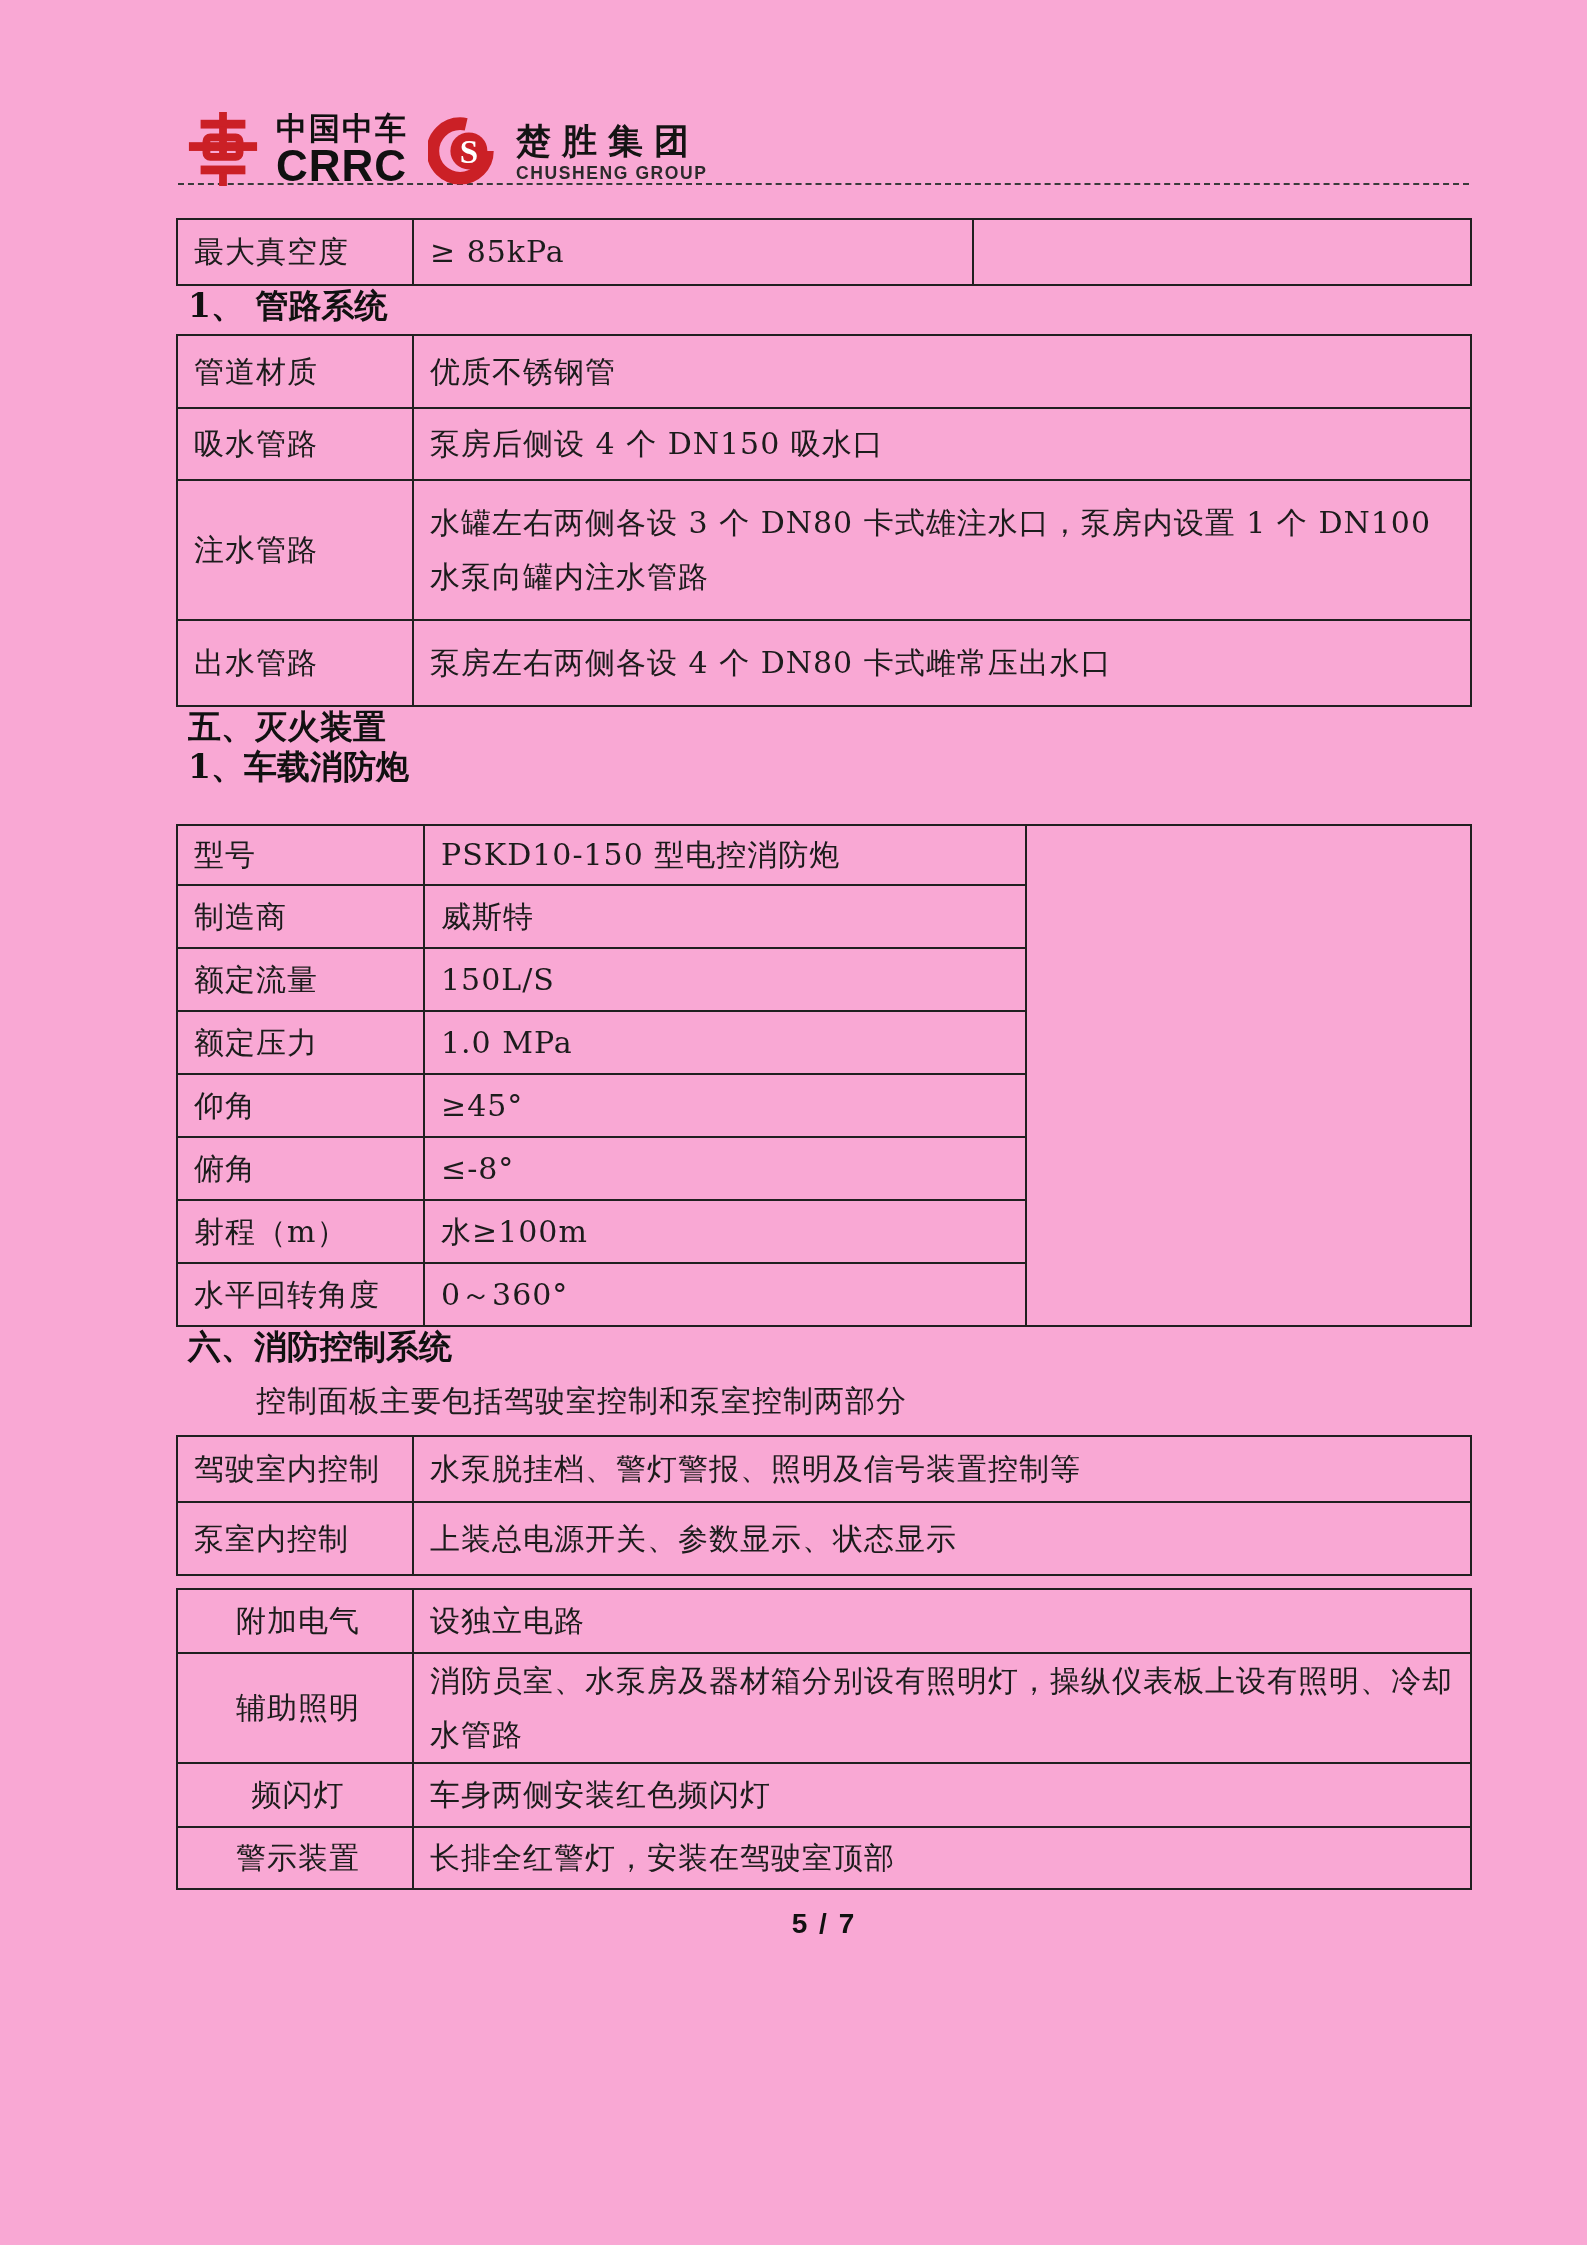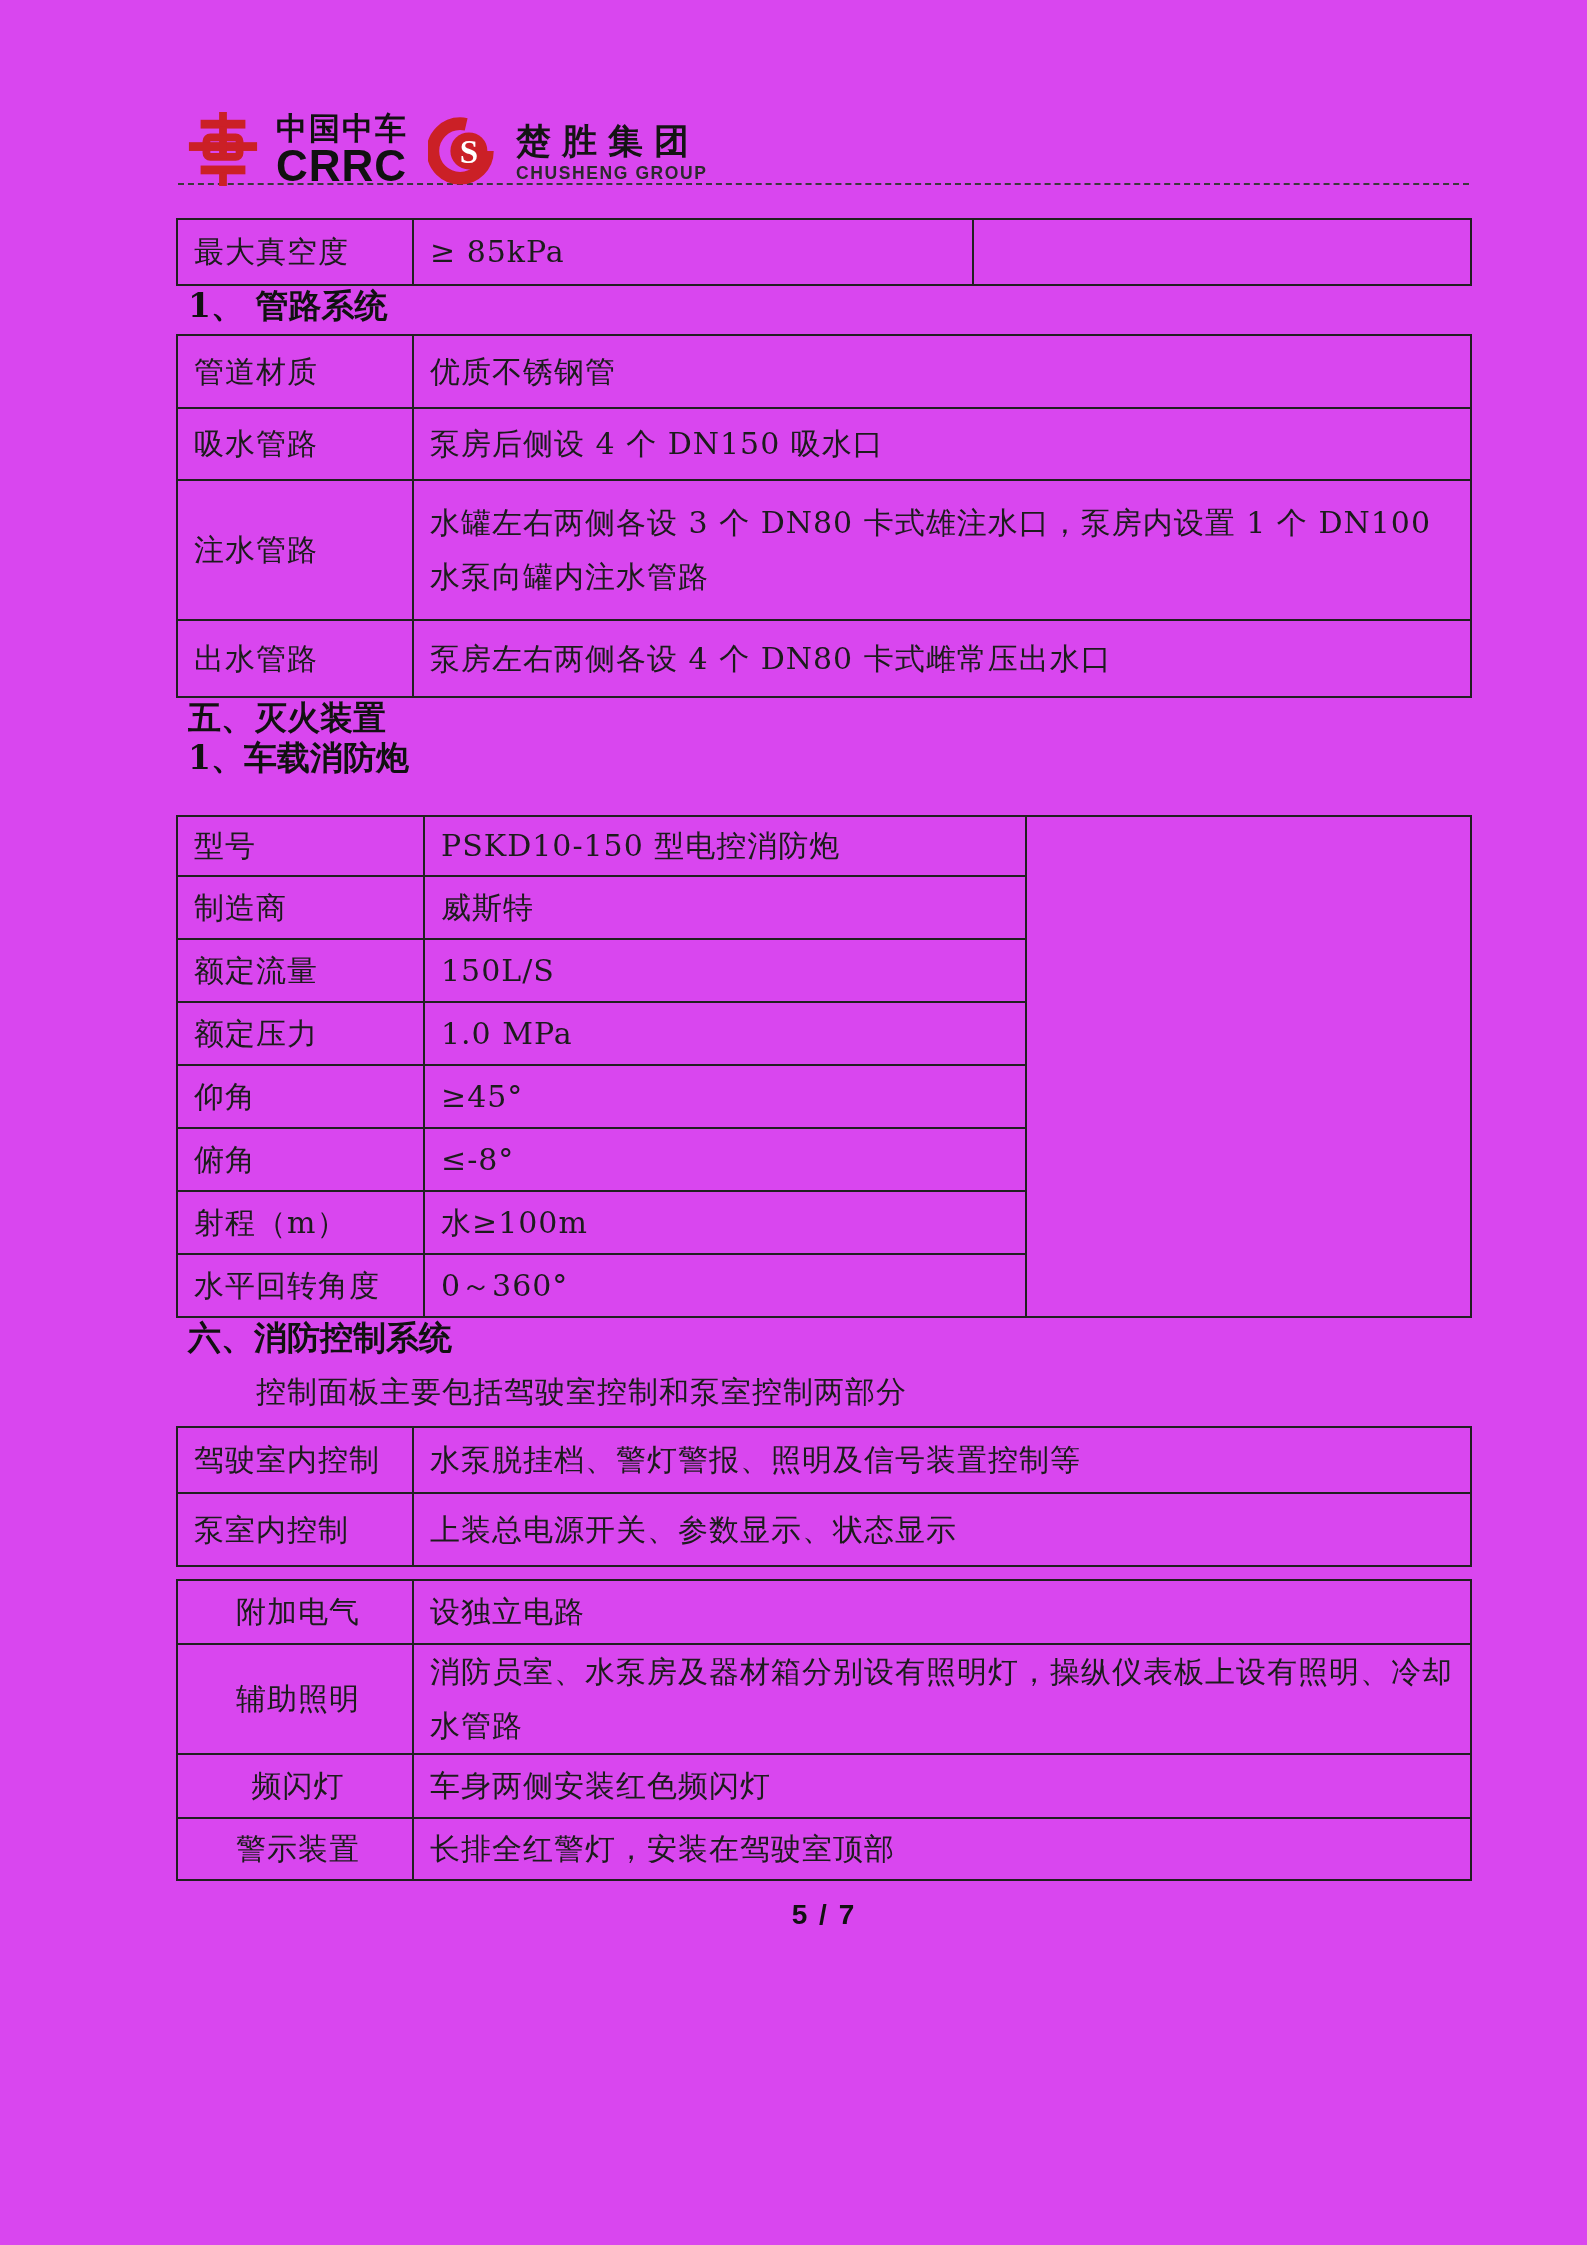--- a/index.html
+++ b/index.html
@@ -1,20 +1,20 @@
 <!DOCTYPE html>
 <html><head>
 <meta charset="utf-8">
 <style>
   html,body{margin:0;padding:0;background:#888;}
   .page{
     position:relative;
     width:1587px;height:2245px;
     margin:0 auto;
-    background:#d946ef;
+    background:#f9a8d4;
     font-family:"DejaVu Serif","Liberation Serif",serif;
     color:#1c1c1c;
     overflow:hidden;
   }
   
   .hdr{
     margin:0 118px 0 178px;
     height:185px;
     border-bottom:2px dashed #3a3a3a;
     box-sizing:border-box;
@@ -151,21 +151,21 @@
         <td class="val">优质不锈钢管</td>
       </tr>
       <tr style="height:72px">
         <td class="lbl">吸水管路</td>
         <td class="val">泵房后侧设 4 个 DN150 吸水口</td>
       </tr>
       <tr style="height:140px">
         <td class="lbl">注水管路</td>
         <td class="val">水罐左右两侧各设 3 个 DN80 卡式雄注水口，泵房内设置 1 个 DN100 水泵向罐内注水管路</td>
       </tr>
-      <tr style="height:77px">
+      <tr style="height:86px">
         <td class="lbl">出水管路</td>
         <td class="val">泵房左右两侧各设 4 个 DN80 卡式雌常压出水口</td>
       </tr>
     </tbody>
       </table>
 
     <h2 class="sec h-five">五、灭火装置</h2>
     <h2 class="sec h-cannon">1、车载消防炮</h2>
     <table class="spec t-cannon">
       <colgroup>

